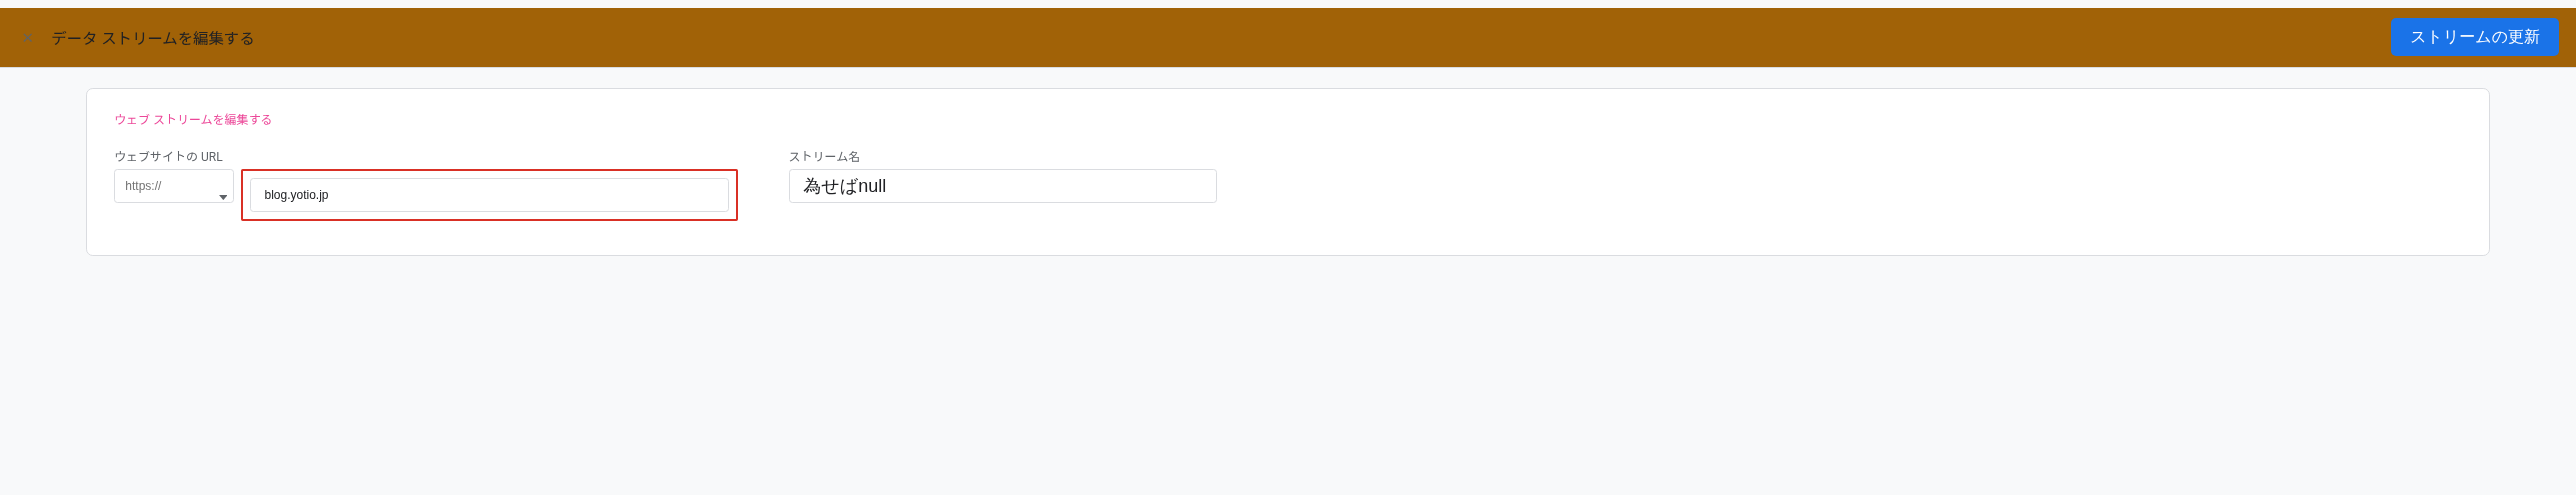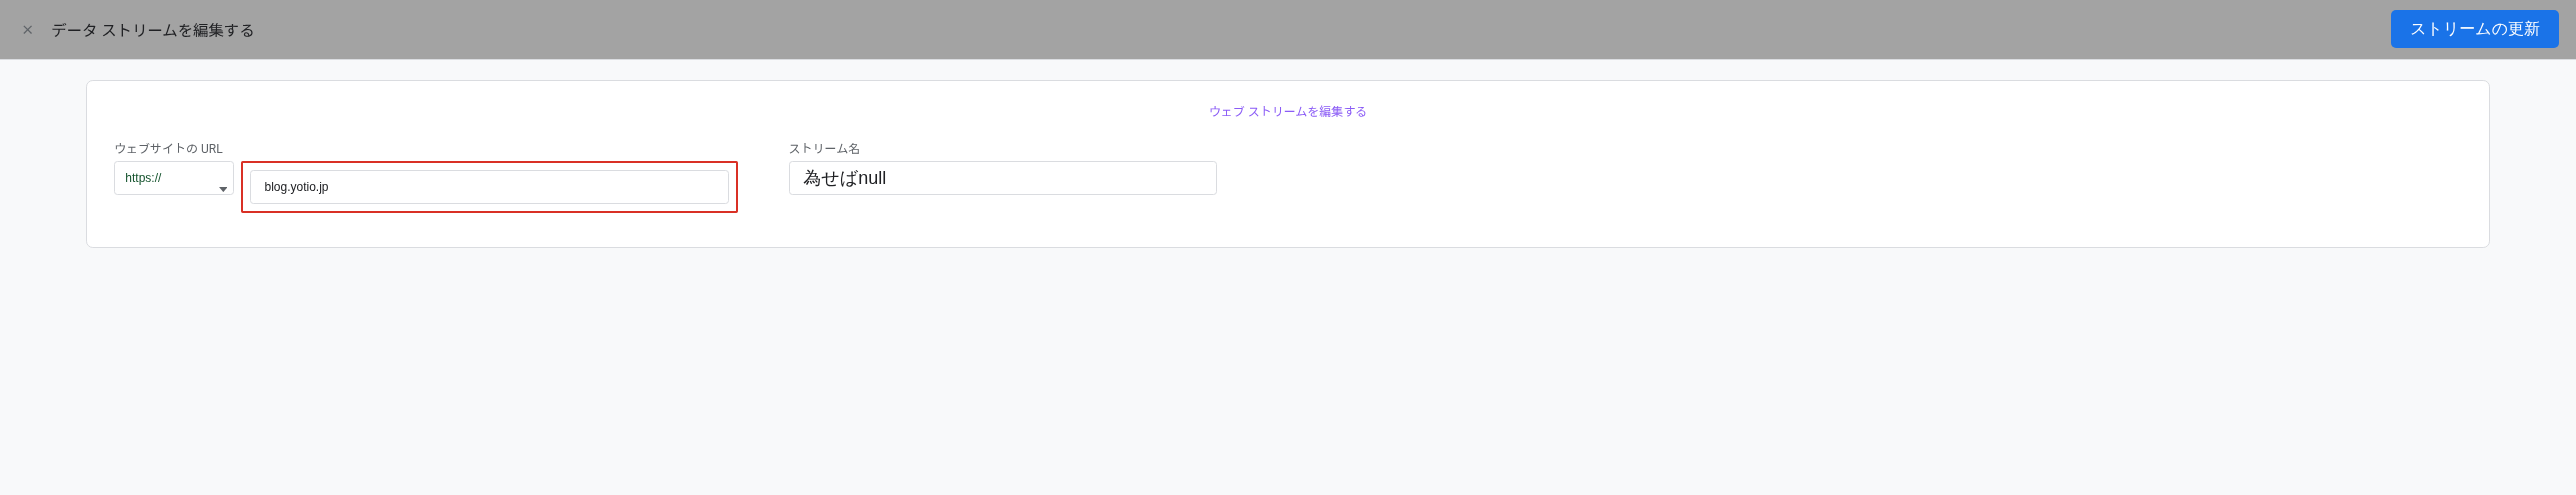--- a/index.html
+++ b/index.html
@@ -9,23 +9,24 @@
     }
     body {
       font-family: 'Roboto', 'Noto Sans JP', -apple-system, BlinkMacSystemFont, sans-serif;
       background: #f8f9fa;
       color: #202124;
     }
     .header {
       display: flex;
       align-items: center;
       justify-content: space-between;
-      background: #a3a3a3;
+      background: #a16207;
       padding: 10.3px 17px;
       border-bottom: 0.9px solid #dadce0;
+      margin-top: 8px;
     }
     .header-left {
       display: flex;
       align-items: center;
       gap: 13.7px;
     }
     .close-icon {
       width: 20.5px;
       height: 20.5px;
       display: flex;
@@ -57,23 +58,22 @@
       padding: 20.5px 86px;
     }
     .card {
       background: #fff;
       border: 0.9px solid #dadce0;
       border-radius: 6.8px;
       padding: 20.5px 27px 34px;
     }
     .card-title {
       font-size: 12px;
-      color: #8b5cf6;
+      color: #ec4899;
       margin-bottom: 20.5px;
-      text-align: center;
     }
     .form-row {
       display: flex;
       gap: 51px;
       align-items: flex-start;
     }
     .field-group {
       display: flex;
       flex-direction: column;
     }
@@ -99,21 +99,21 @@
       width: 120px;
     }
     .select-wrap select {
       width: 100%;
       height: 34px;
       padding: 0 26px 0 10.3px;
       border: 0.9px solid #dadce0;
       border-radius: 3.4px;
       background: #fff;
       font-size: 12px;
-      color: #14532d;
+      color: #737373;
       appearance: none;
       -webkit-appearance: none;
       cursor: pointer;
     }
     .select-wrap .arrow {
       position: absolute;
       right: 6.8px;
       top: 50%;
       transform: translateY(-50%);
       pointer-events: none;

